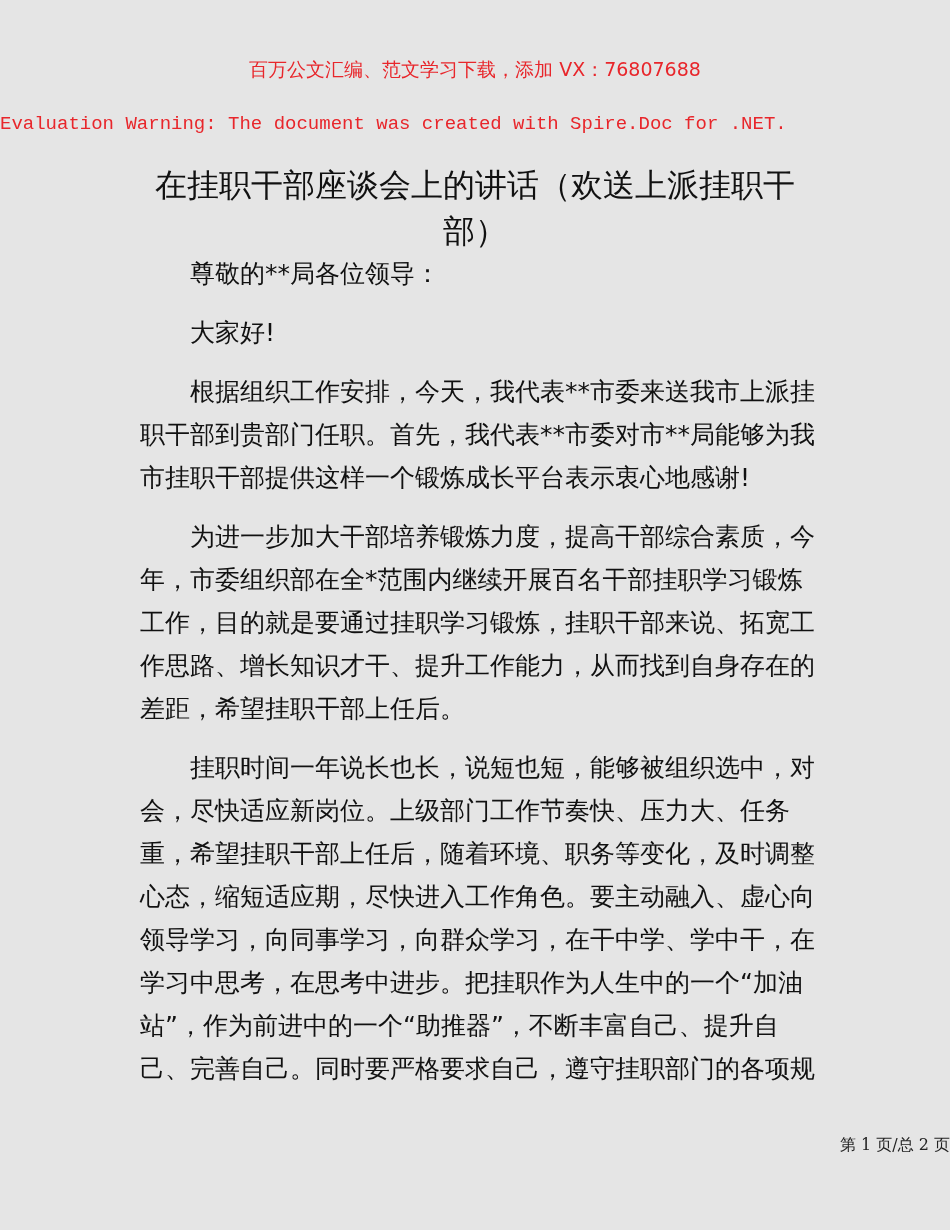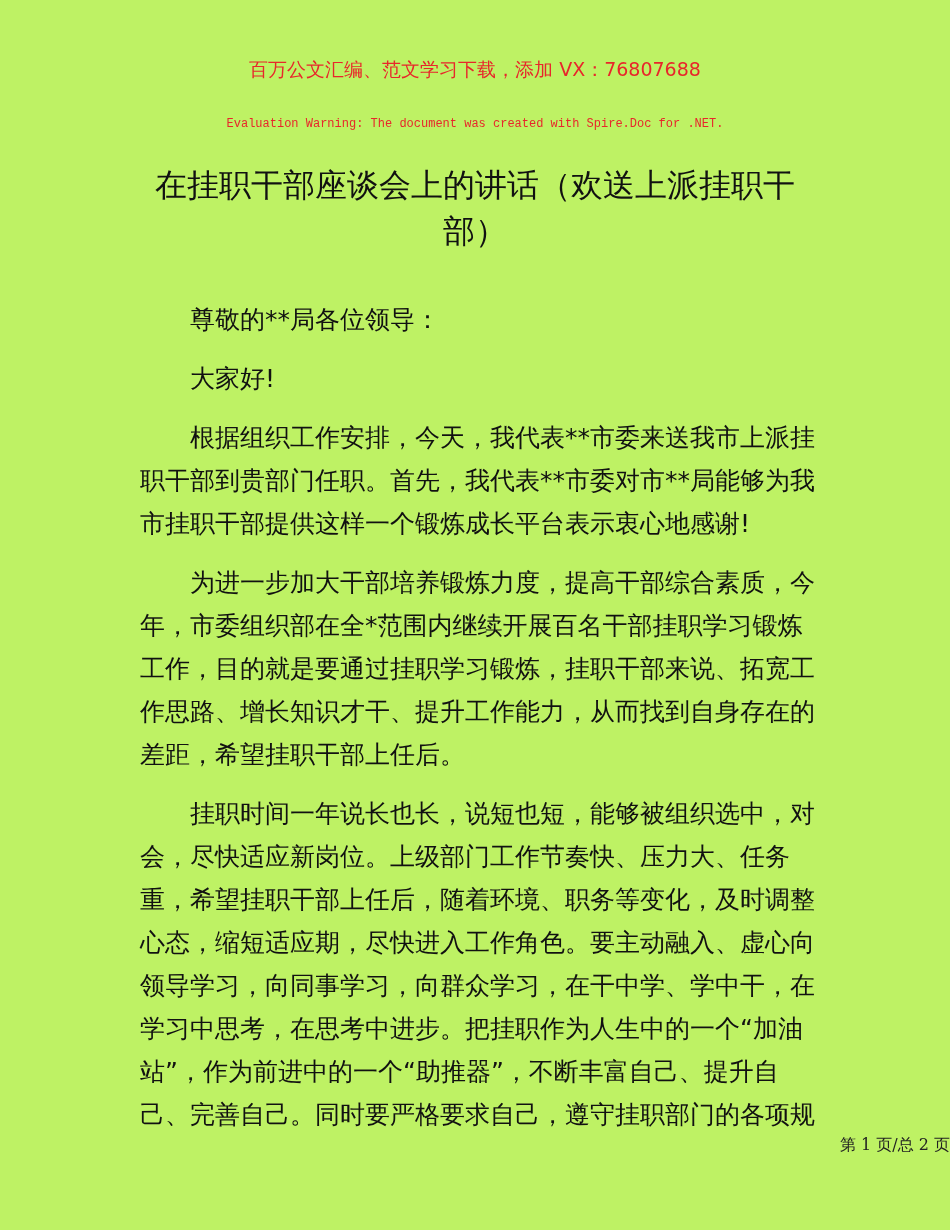--- a/index.html
+++ b/index.html
@@ -1,32 +1,32 @@
 <!DOCTYPE html>
 <html><head>
 <meta charset="utf-8">
 <style>
   html, body { margin: 0; padding: 0; background: #ffffff; }
   body { width: 950px; height: 1230px; position: relative; overflow: hidden; }
-  .page { position: absolute; left: 0; top: 0; width: 950px; height: 1230px; background: #bef264; }
+  .page { position: absolute; left: 0; top: 0; width: 950px; height: 1230px; background: #e5e5e5; }
   .ad-header {
     position: absolute; top: 55px; left: 0; width: 950px; text-align: center;
     color: #e8262b; font-family: "DejaVu Sans", sans-serif; font-size: 19px; line-height: 28px;
   }
   .eval-warning {
-    position: absolute; top: 112px; left: 0; width: 950px; text-align: center;
-    color: #e8262b; font-family: "Liberation Mono", "DejaVu Sans Mono", monospace; font-size: 12px; line-height: 24px;
+    position: absolute; top: 112px; left: 0; width: 950px; text-align: left;
+    color: #e8262b; font-family: "Liberation Mono", "DejaVu Sans Mono", monospace; font-size: 19px; line-height: 24px;
   }
   .title {
     position: absolute; top: 154px; left: 140px; width: 670px; text-align: center;
     color: #111; font-family: "DejaVu Sans", sans-serif; font-size: 32px; line-height: 46px; margin-top: 8px;
   }
   .body {
     position: absolute; top: 252px; left: 140px; width: 680px;
-    color: #111; font-family: "DejaVu Sans", sans-serif; font-size: 25px; margin-top: 46px;
+    color: #111; font-family: "DejaVu Sans", sans-serif; font-size: 25px;
   }
   .line { height: 43px; line-height: 43px; white-space: nowrap; }
   .indent { padding-left: 50px; }
   .para-gap { height: 16px; }
   .footer {
     position: absolute; top: 1134px; left: 0; width: 950px; text-align: right;
     color: #222; font-family: "DejaVu Serif", serif; font-size: 16px; line-height: 22px;
   }
 </style>
 </head>

